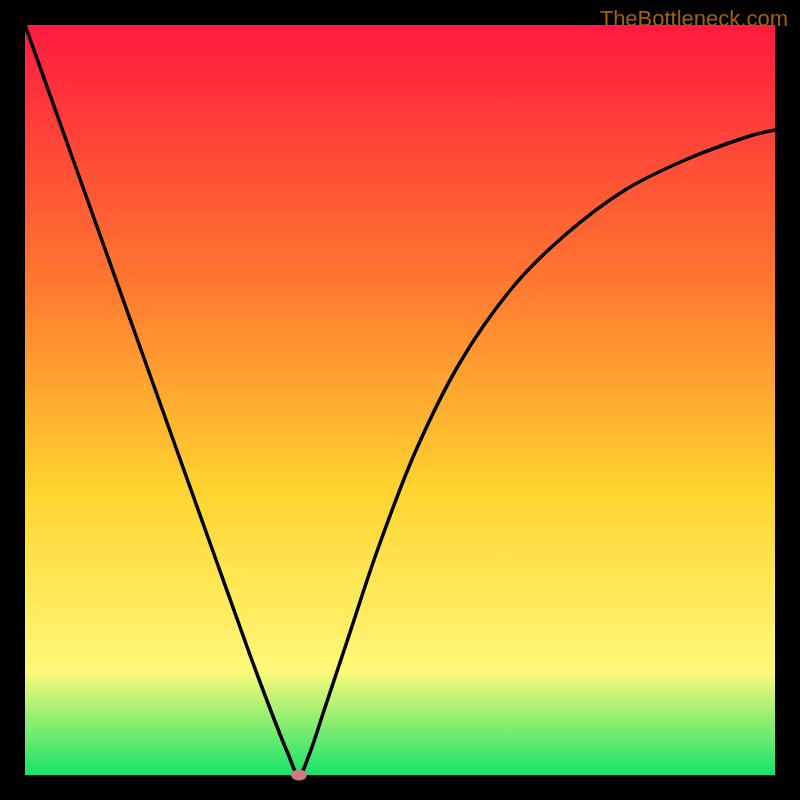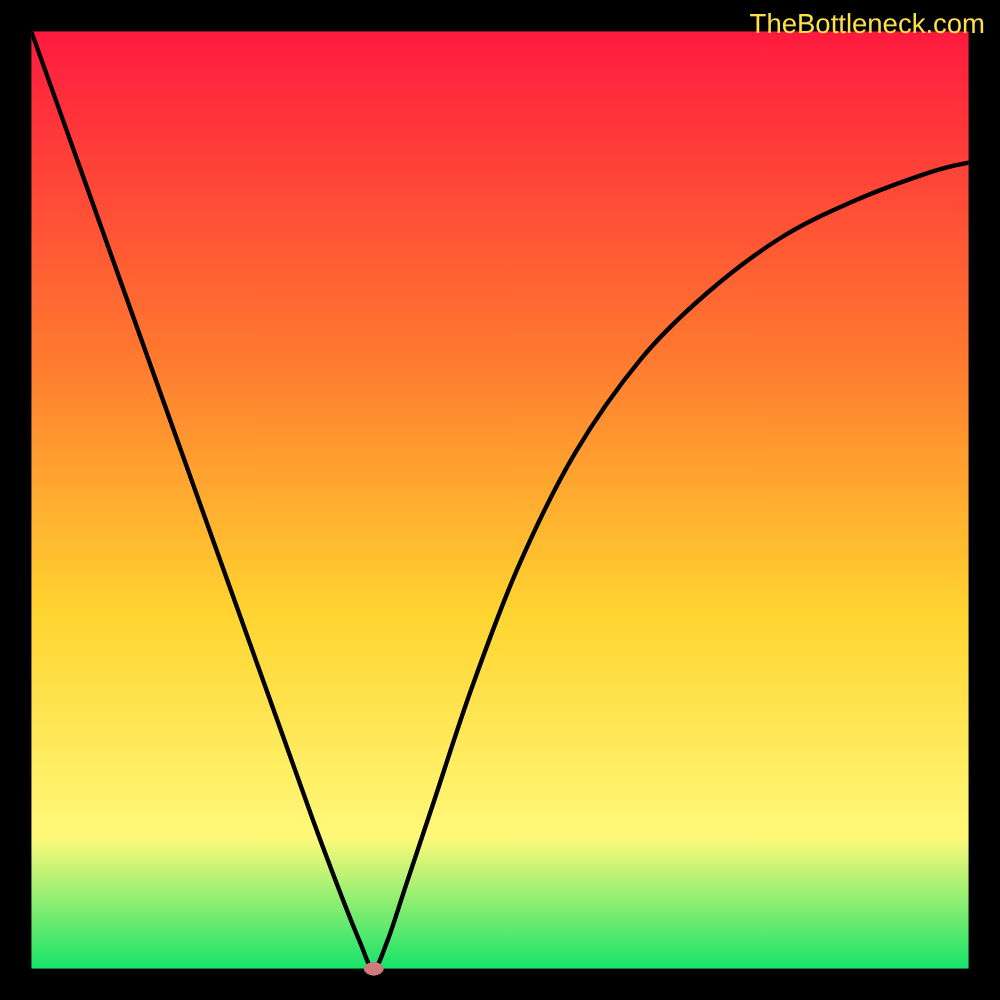--- a/index.html
+++ b/index.html
@@ -8,21 +8,21 @@
     width: 800px;
     height: 800px;
     background: #000;
     position: relative;
     font-family: Arial, Helvetica, sans-serif;
   }
   .watermark {
     position: absolute;
     top: 6px;
     right: 12px;
-    color: #fde047;
+    color: #a16207;
     font-size: 22px;
     z-index: 10;
   }
   .plot-frame {
     position: absolute;
     left: 25px;
     top: 25px;
     width: 750px;
     height: 750px;
     background: #000;

